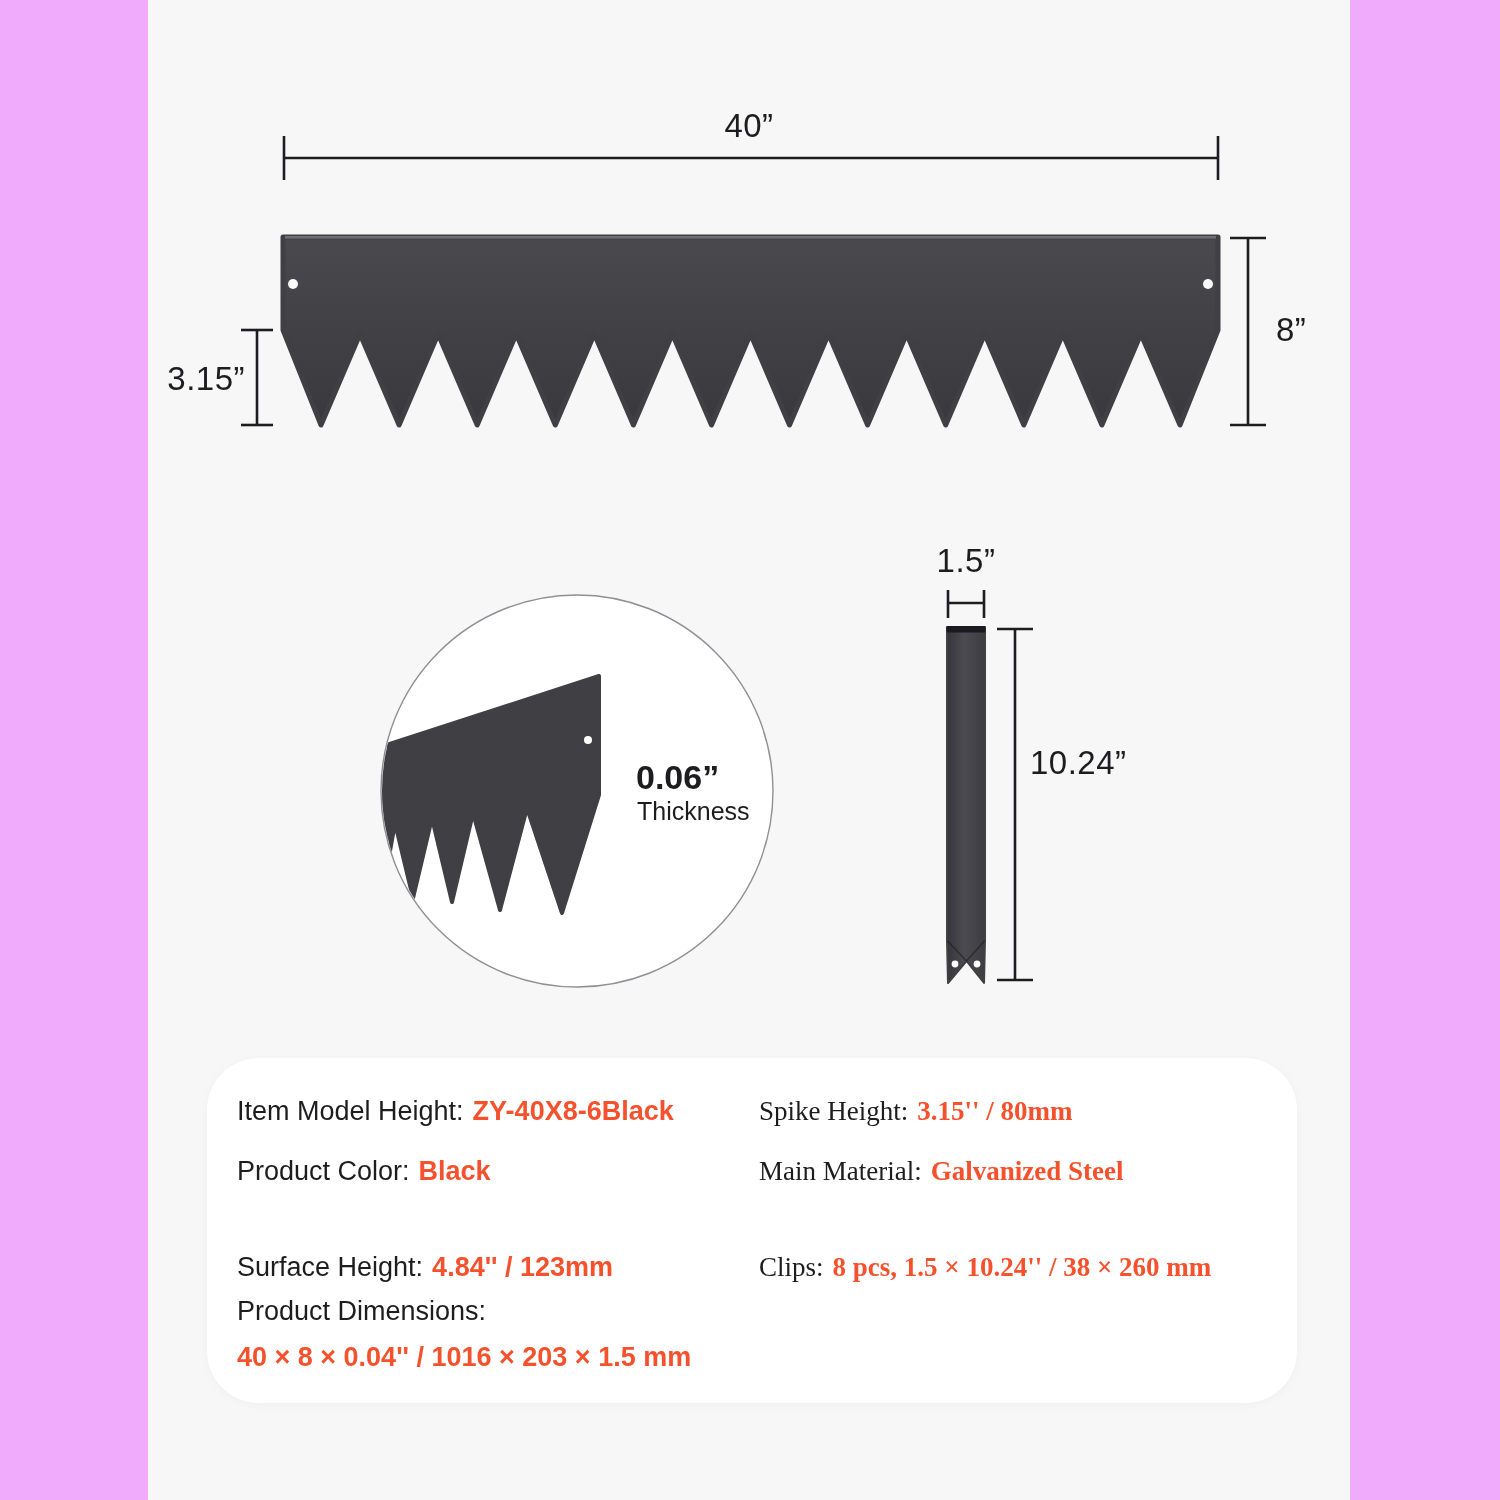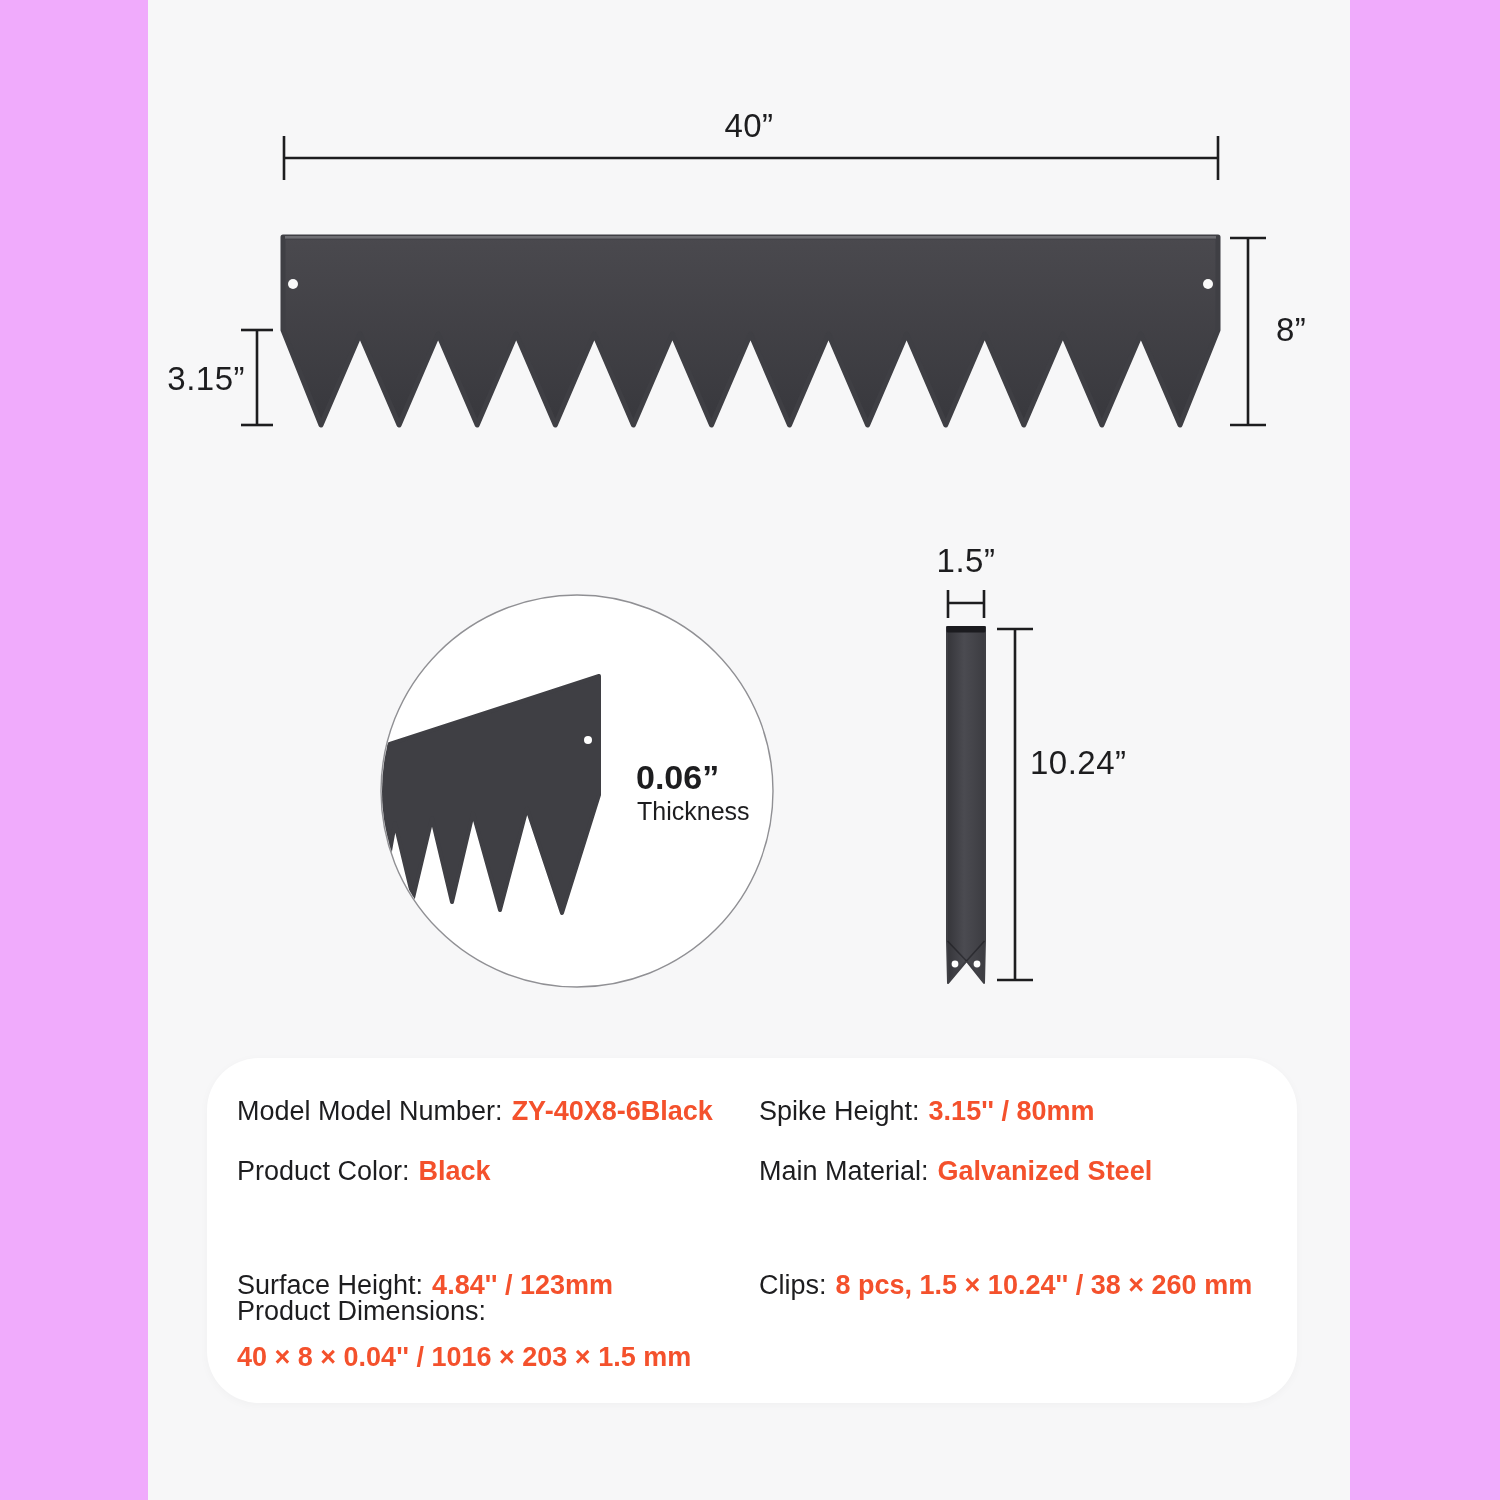--- a/index.html
+++ b/index.html
@@ -67,25 +67,25 @@
     margin-right: 9px;
   }
   .spec-row .value {
     font-weight: 700;
     color: #F4512C;
   }
   .spec-row.value-only .value {
     margin-left: 0;
   }
   .col-left  { left: 30px; }
-  .col-right { left: 552px; }
+  .col-right { left: 552px; font-family: Liberation Serif, serif; }
   .row-1 { top: 36px;  }
   .row-2 { top: 88px; margin-top: 8px;  }
   .row-3 { top: 140px; }
-  .row-4 { top: 210px; }
+  .row-4 { top: 192px; }
   .row-5 { top: 236px; }
   .row-6 { top: 282px; }
 </style>
 </head>
 <body>
 
 <div class="canvas">
 
   <div class="band"></div>
 
@@ -167,21 +167,21 @@
       <line x1="1015" y1="629" x2="1015" y2="980"></line>
       <line x1="997" y1="629" x2="1033" y2="629"></line>
       <line x1="997" y1="980" x2="1033" y2="980"></line>
     </g>
     <text class="dim-label" x="1030" y="774" text-anchor="start" font-size="33">10.24”</text>
   </svg>
 
   <div class="spec-panel">
 
     <div class="spec-row col-left row-1">
-      <span class="label">Model Model Number:</span><span class="value">ZY-40X8-6Black</span>
+      <span class="label">Item Model Height:</span><span class="value">ZY-40X8-6Black</span>
     </div>
     <div class="spec-row col-left row-2">
       <span class="label">Product Color:</span><span class="value">Black</span>
     </div>
     <div class="spec-row col-left row-4">
       <span class="label">Surface Height:</span><span class="value">4.84'' / 123mm</span>
     </div>
     <div class="spec-row col-left row-5">
       <span class="label">Product Dimensions:</span>
     </div>

